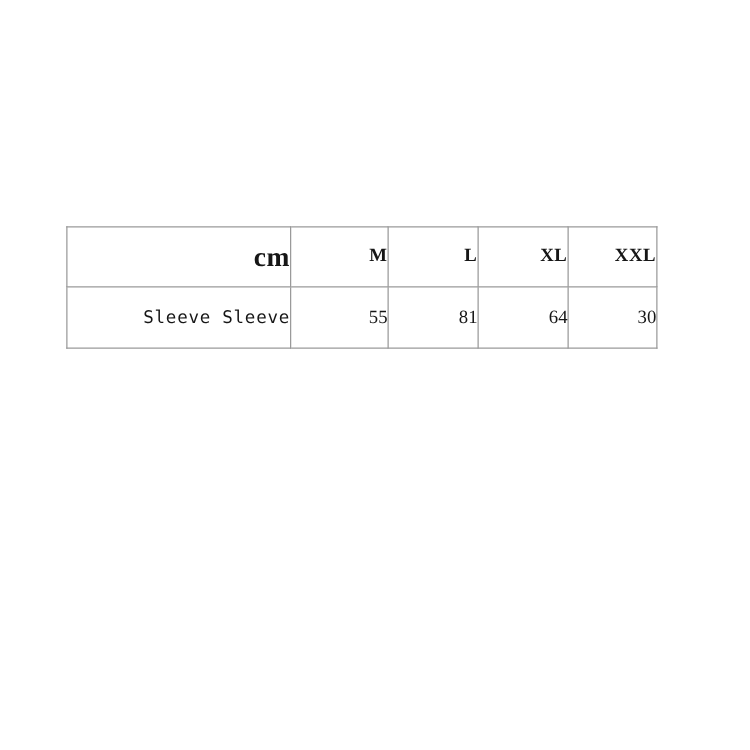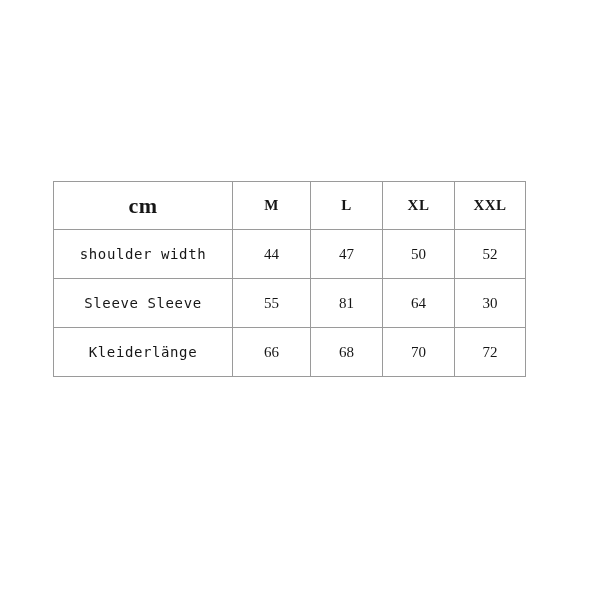--- a/index.html
+++ b/index.html
@@ -30,21 +30,21 @@
     top: 181px;
     width: 472px;
     border-collapse: collapse;
     table-layout: fixed;
     background: #ffffff;
   }
 
   #size-table td,
   #size-table th {
     border: 1px solid #9a9a9a;
-    text-align: center;
+    text-align: right;
     vertical-align: middle;
     padding: 0;
     color: #161616;
     background: #ffffff;
   }
 
   
   .col-label  { width: 179px; }
   .col-size-m { width: 78px; }
   .col-size-l { width: 72px; }
@@ -111,40 +111,26 @@
       <tr class="header-row">
         <td class="unit-cell">cm</td>
         <td class="size-head">M</td>
         <td class="size-head">L</td>
         <td class="size-head">XL</td>
         <td class="size-head">XXL</td>
       </tr>
     </thead>
 
     <tbody>
-      <tr class="data-row">
-        <td class="row-label">shoulder width</td>
-        <td class="data-value">44</td>
-        <td class="data-value">47</td>
-        <td class="data-value">50</td>
-        <td class="data-value">52</td>
-      </tr>
 
 
       <tr class="data-row">
         <td class="row-label">Sleeve Sleeve</td>
         <td class="data-value">55</td>
         <td class="data-value">81</td>
         <td class="data-value">64</td>
         <td class="data-value">30</td>
       </tr>
 
-      <tr class="data-row">
-        <td class="row-label">Kleiderlänge</td>
-        <td class="data-value">66</td>
-        <td class="data-value">68</td>
-        <td class="data-value">70</td>
-        <td class="data-value">72</td>
-      </tr>
     </tbody>
   </table>
 
 </div>
 
 </body></html>

